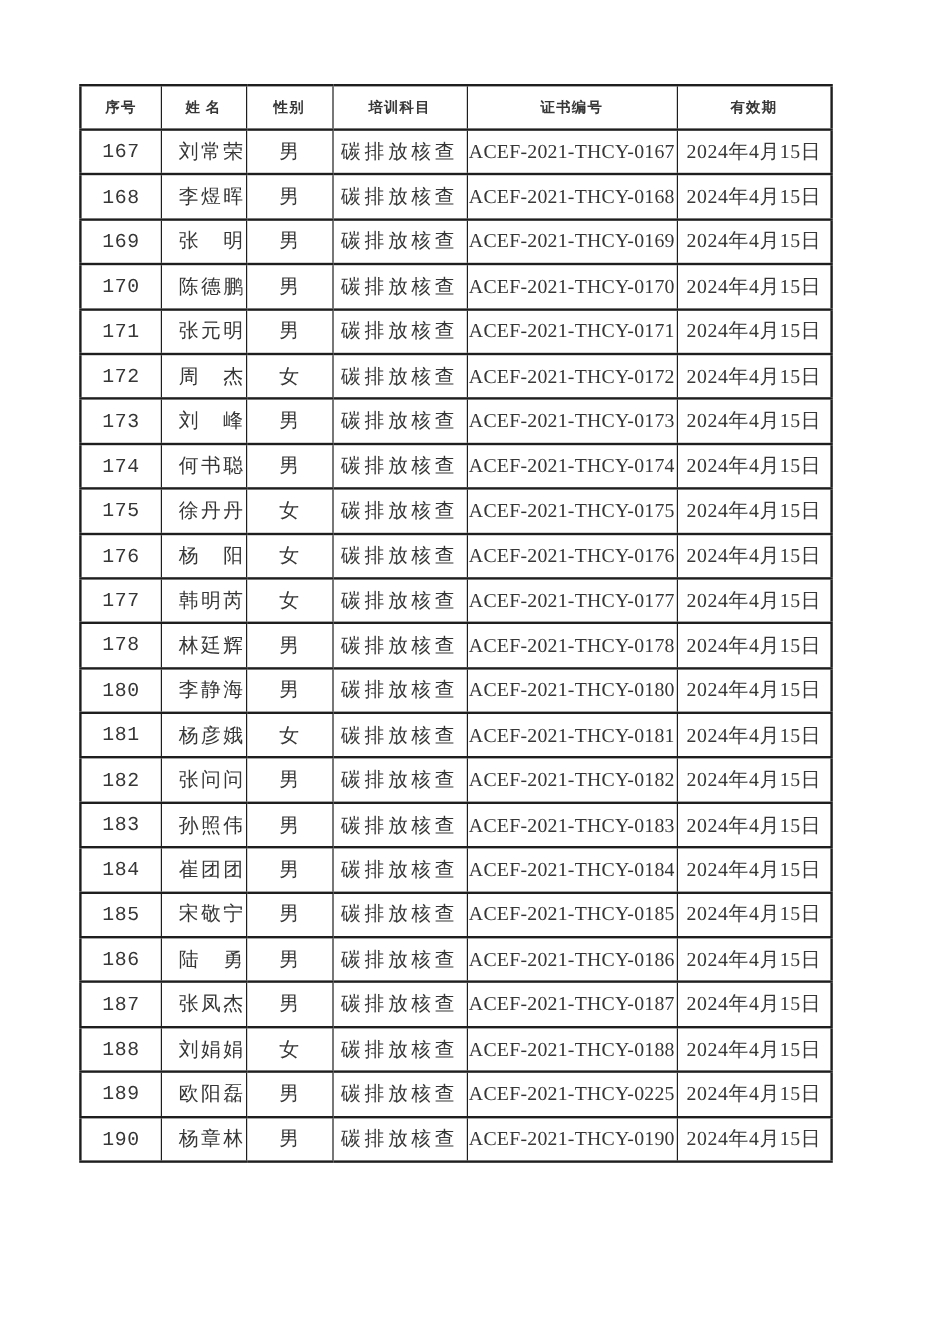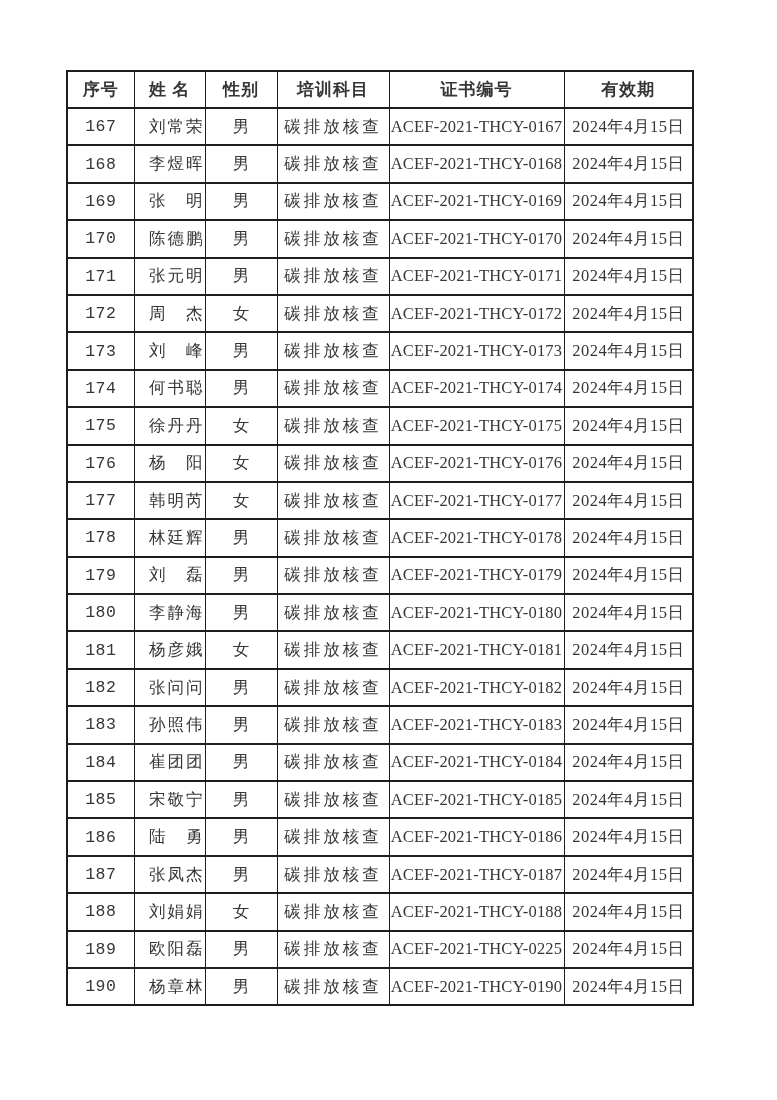--- a/index.html
+++ b/index.html
@@ -37,21 +37,21 @@
     border-top: 2px solid var(--border);
     border-bottom: 2px solid var(--border);
     text-align: center;
     vertical-align: middle;
     padding: 0;
     overflow: hidden;
     white-space: nowrap;
   }
   .cert-table th {
     height: 35px;
-    font-size: 17px;
+    font-size: 12px;
     font-weight: bold;
     letter-spacing: 1px;
   }
   .cert-table td {
     height: 35.4px;
     font-size: 16.5px;
     font-weight: normal;
   }
   
   .cert-table td:nth-child(1) { letter-spacing: 0.5px; font-family: Liberation Mono, monospace; }
@@ -185,28 +185,20 @@
 
   <tr>
     <td>178</td>
     <td>林廷辉</td>
     <td>男</td>
     <td>碳排放核查</td>
     <td>ACEF-2021-THCY-0178</td>
     <td>2024年4月15日</td>
   </tr>
 
-  <tr>
-    <td>179</td>
-    <td>刘　磊</td>
-    <td>男</td>
-    <td>碳排放核查</td>
-    <td>ACEF-2021-THCY-0179</td>
-    <td>2024年4月15日</td>
-  </tr>
 
   <tr>
     <td>180</td>
     <td>李静海</td>
     <td>男</td>
     <td>碳排放核查</td>
     <td>ACEF-2021-THCY-0180</td>
     <td>2024年4月15日</td>
   </tr>
 

